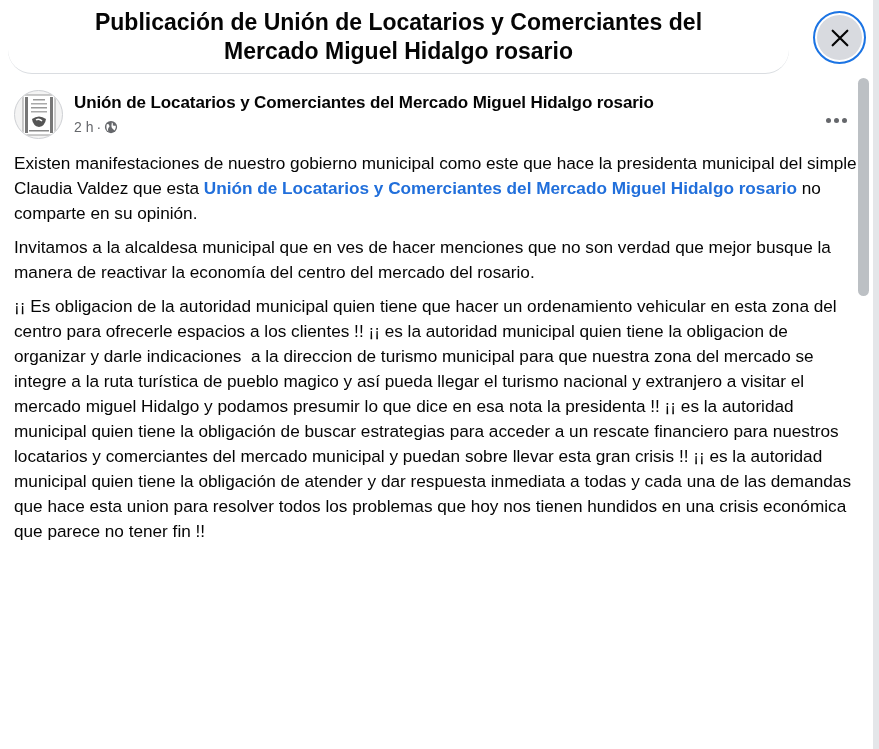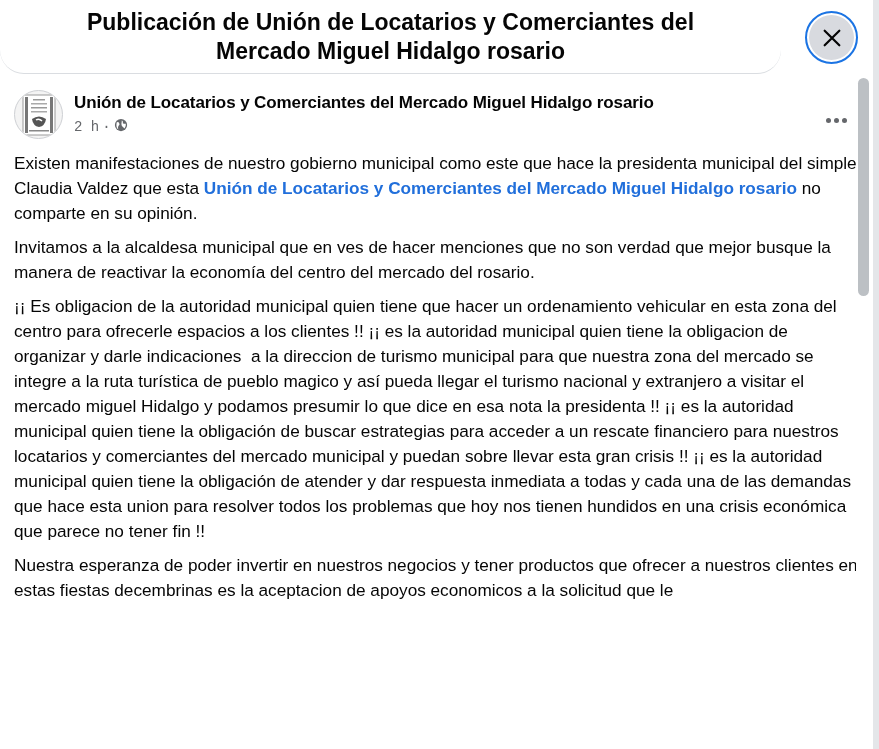--- a/index.html
+++ b/index.html
@@ -1,20 +1,20 @@
 <!DOCTYPE html>
 <html><head>
 <meta charset="utf-8">
 <style>
   * { box-sizing: border-box; margin: 0; padding: 0; }
   html, body { width: 879px; height: 749px; overflow: hidden; background: #ffffff; }
   body { font-family: "Liberation Sans", "DejaVu Sans", sans-serif; color: #050505; position: relative; }
 
   .dialog-header {
-    position: absolute; left: 0; top: 0; width: 781px; height: 74px;
+    position: absolute; left: 8px; top: 0; width: 781px; height: 74px;
     background: #ffffff; border-bottom: 1px solid #dadde1;
     display: flex; align-items: center; justify-content: center; border-radius: 24px;
   }
   .dialog-title {
     width: 700px; text-align: center; font-weight: bold; font-size: 23px; line-height: 29px;
     color: #050505; margin-top: 1px;
   }
   .close-button {
     position: absolute; left: 805px; top: 11px; width: 53px; height: 53px; border-radius: 50%;
     background: #d8dadf; border: 2px solid #1b74e4; box-shadow: inset 0 0 0 2px #ffffff;
@@ -31,23 +31,22 @@
   .avatar {
     position: absolute; left: 0; top: 1px; width: 49px; height: 49px; border-radius: 50%;
     border: 1px solid #ced0d4; background: #f4f4f4; overflow: hidden;
     display: flex; align-items: center; justify-content: center;
   }
   .author-name {
     position: absolute; left: 60px; top: 3px; font-size: 17px; font-weight: bold; color: #050505;
     white-space: nowrap; line-height: 22px; letter-spacing: -0.1px;
   }
   .post-meta {
-    position: absolute; left: 60px; top: 29px; font-size: 14px; color: #65676b; display: flex; 
+    position: absolute; left: 60px; top: 29px; font-size: 14px; color: #65676b; display: flex; align-items: center;
     line-height: 18px;
-    font-family: Liberation Mono, monospace;
   }
   .post-meta .sep { margin: 0 3px; }
   .globe-icon { width: 14px; height: 14px; display: inline-block; }
   .more-button {
     position: absolute; left: 808px; top: 22px; width: 28px; height: 18px; display: flex; align-items: center;
     justify-content: center; gap: 3px; cursor: pointer;
   }
   .more-button span { width: 5px; height: 5px; border-radius: 50%; background: #65676b; display: block; }
 
   .post-body {
@@ -109,20 +108,19 @@
       <span></span>
       <span></span>
       <span></span>
     </div>
   </div>
 
   <div class="post-body">
     <p><span>Existen manifestaciones de nuestro gobierno municipal como este que hace la presidenta municipal del simple Claudia Valdez que esta </span><span class="mention">Unión de Locatarios y Comerciantes del Mercado Miguel Hidalgo rosario</span><span> no comparte en su opinión.</span></p>
     <p>Invitamos a la alcaldesa municipal que en ves de hacer menciones que no son verdad que mejor busque la manera de reactivar la economía del centro del mercado del rosario.</p>
     <p>¡¡ Es obligacion de la autoridad municipal quien tiene que hacer un ordenamiento vehicular en esta zona del centro para ofrecerle espacios a los clientes !! ¡¡ es la autoridad municipal quien tiene la obligacion de organizar y darle indicaciones  a la direccion de turismo municipal para que nuestra zona del mercado se integre a la ruta turística de pueblo magico y así pueda llegar el turismo nacional y extranjero a visitar el mercado miguel Hidalgo y podamos presumir lo que dice en esa nota la presidenta !! ¡¡ es la autoridad municipal quien tiene la obligación de buscar estrategias para acceder a un rescate financiero para nuestros locatarios y comerciantes del mercado municipal y puedan sobre llevar esta gran crisis !! ¡¡ es la autoridad municipal quien tiene la obligación de atender y dar respuesta inmediata a todas y cada una de las demandas que hace esta union para resolver todos los problemas que hoy nos tienen hundidos en una crisis económica que parece no tener fin !!</p>
-    <p>Nuestra esperanza de poder invertir en nuestros negocios y tener productos que ofrecer a nuestros clientes en estas fiestas decembrinas es la aceptacion de apoyos economicos a la solicitud que le</p>
   </div>
 
   <div class="scrollbar-track"></div>
   <div class="scrollbar-thumb"></div>
 </div>
 
 <div class="right-edge"></div>
 
 </body></html>

